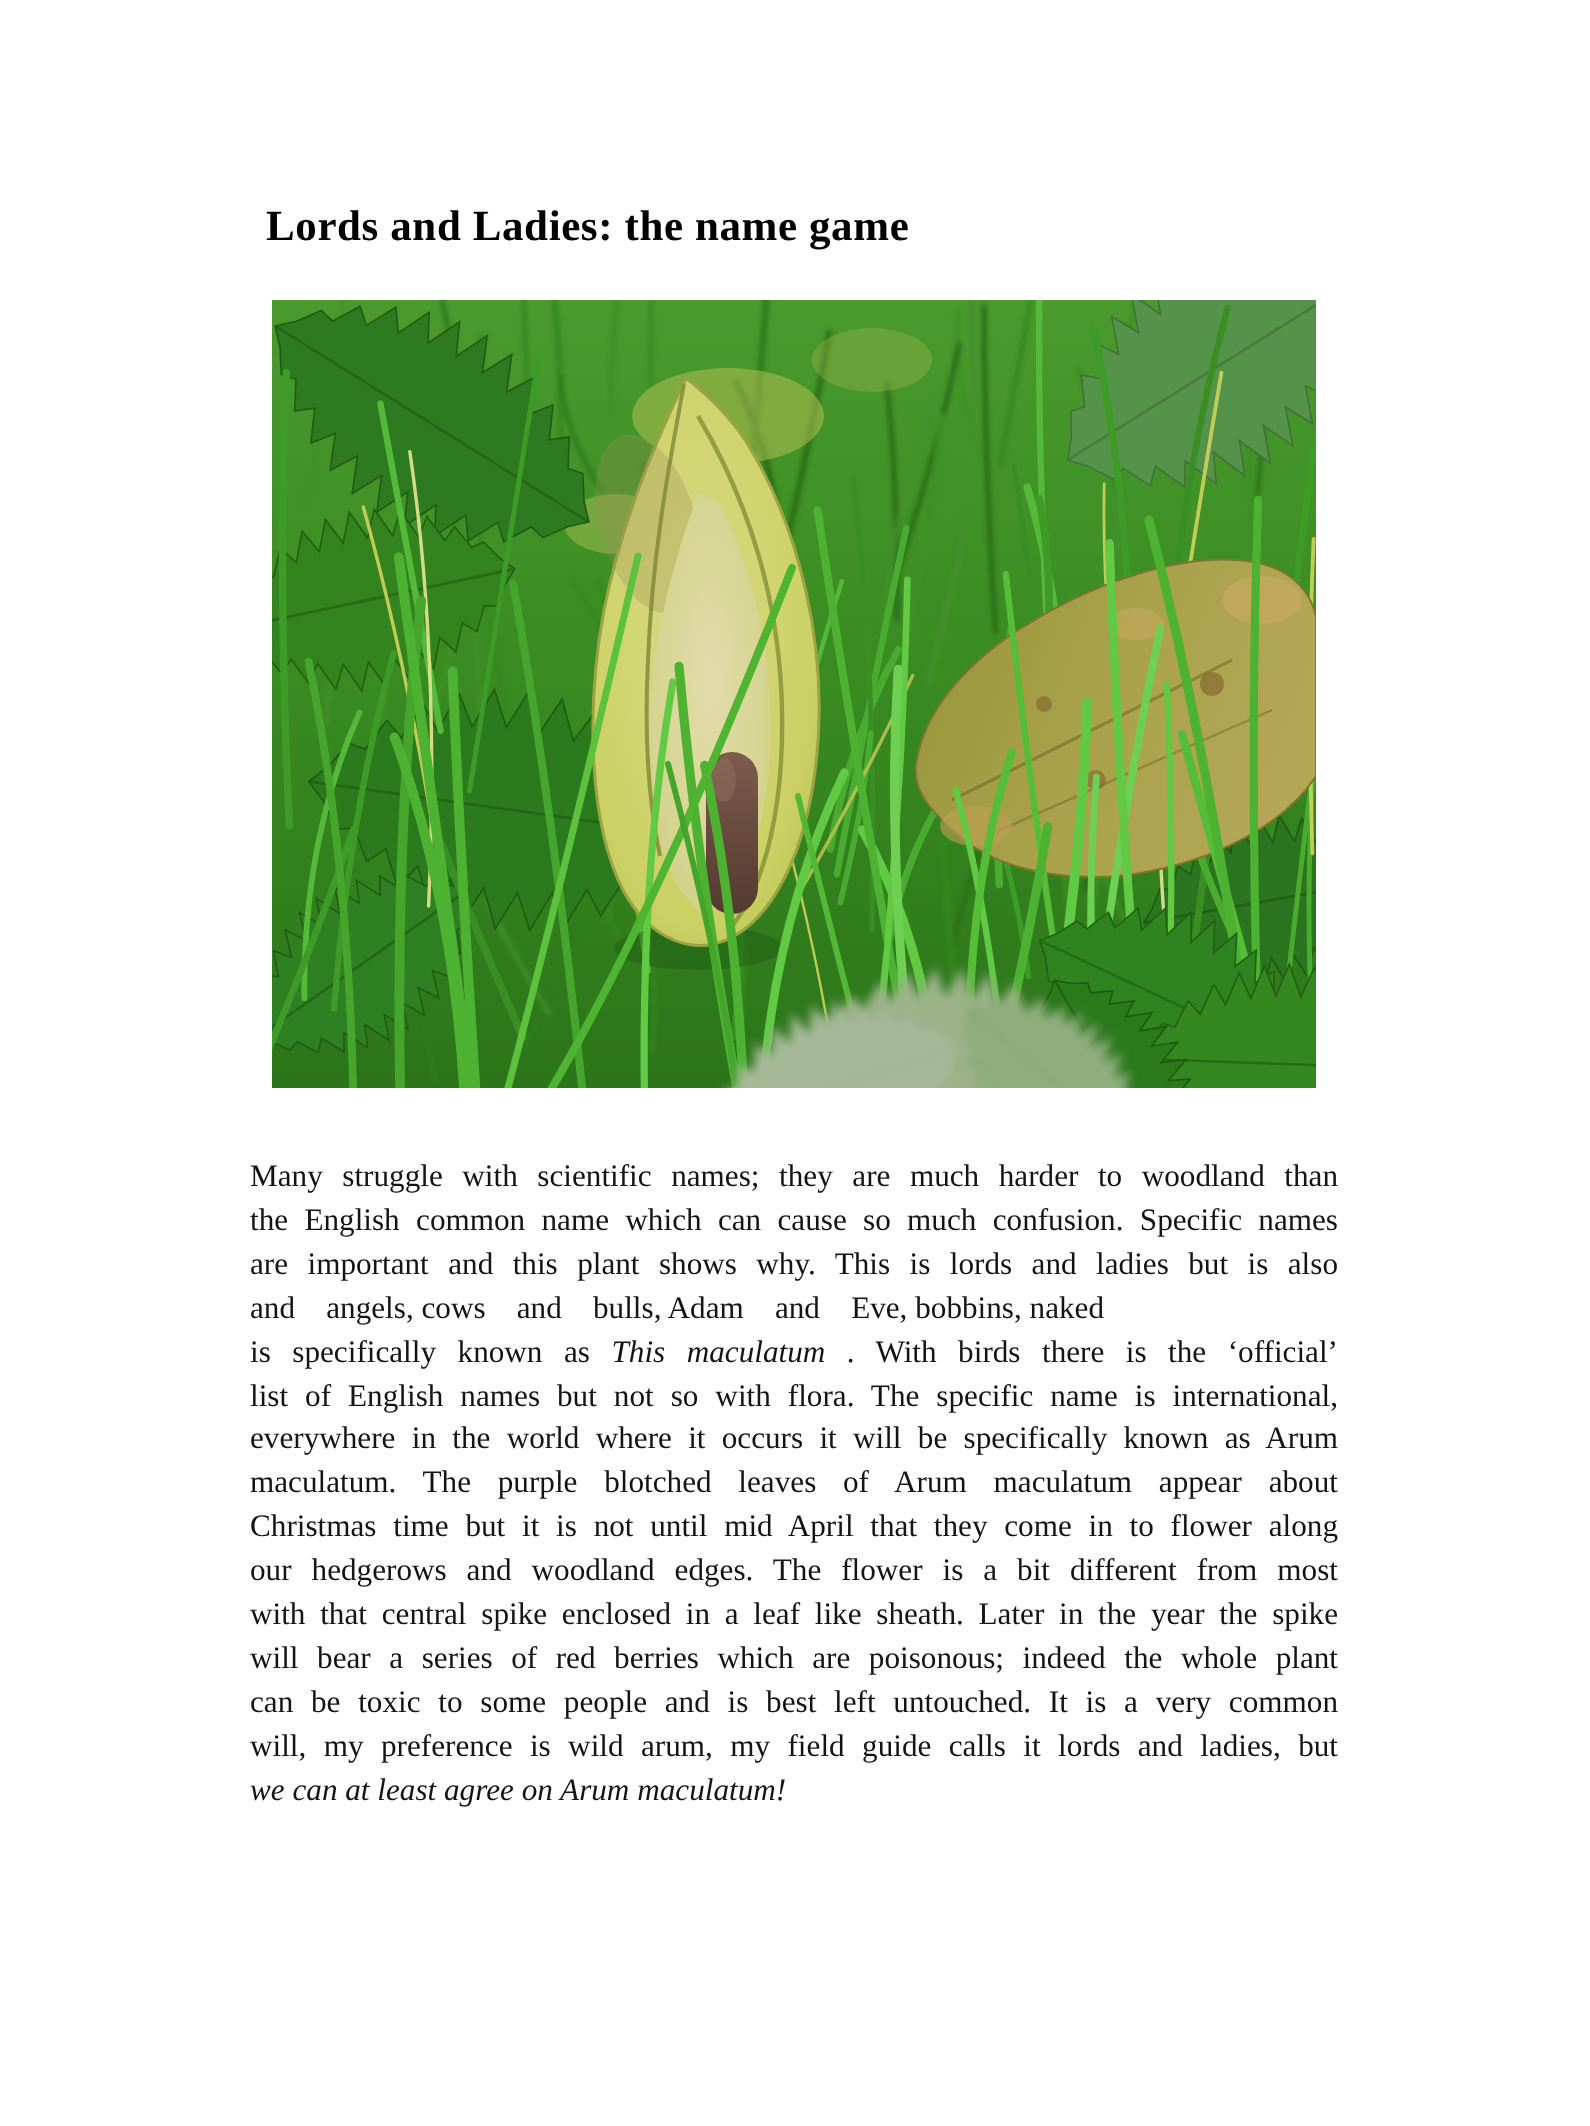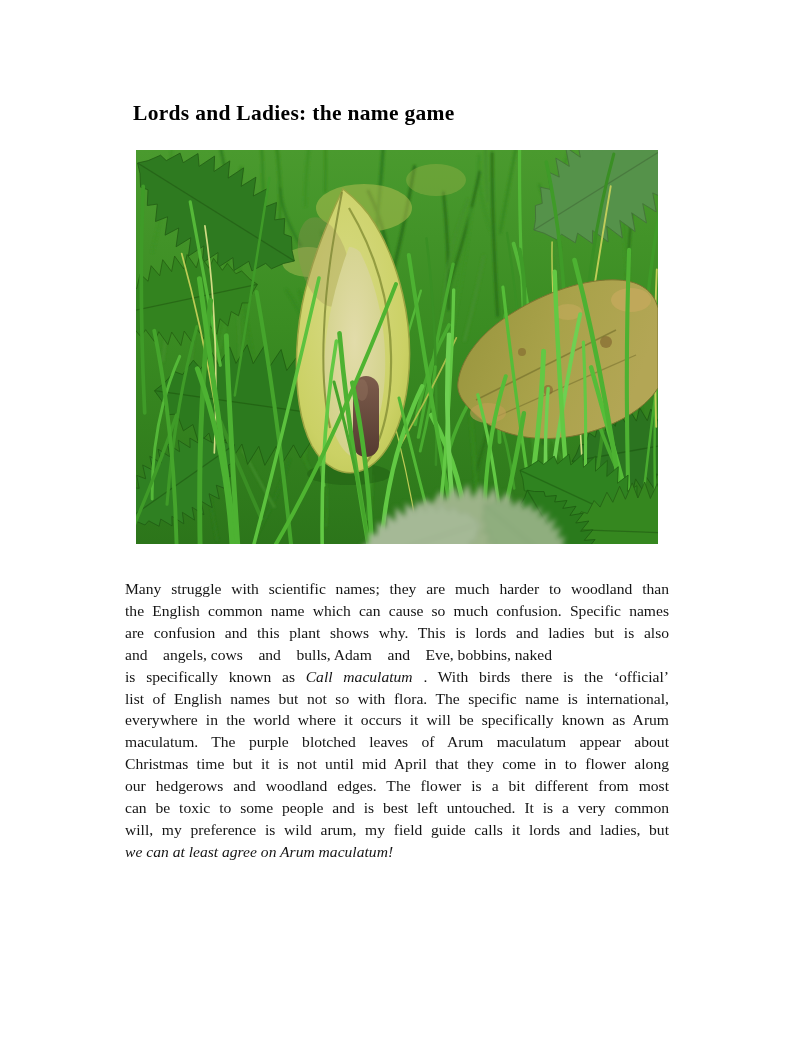--- a/index.html
+++ b/index.html
@@ -278,28 +278,30 @@
           <path d="M344.8,372.9 L221.2,413.1" stroke="#93a885" stroke-width="1.3" fill="none" opacity="0.7"></path>
           <path d="M432.1,425.4 L425.2,426.5 L416.7,429.5 L413.9,425.6 L404.3,430.0 L403.7,423.5 L393.2,428.9 L394.3,420.5 L383.3,426.5 L385.7,416.5 L374.5,422.8 L377.9,411.6 L366.9,417.6 L370.9,405.7 L360.4,411.0 L364.6,398.8 L355.2,403.0 L359.2,391.0 L351.1,393.6 L354.6,382.3 L348.2,382.8 L350.7,372.6 L346.5,370.5 L348.0,361.7 L347.9,354.6 L354.8,353.5 L363.3,350.5 L366.1,354.4 L375.7,350.0 L376.3,356.5 L386.8,351.1 L385.7,359.5 L396.7,353.5 L394.3,363.5 L405.5,357.2 L402.1,368.4 L413.1,362.4 L409.1,374.3 L419.6,369.0 L415.4,381.2 L424.8,377.0 L420.8,389.0 L428.9,386.4 L425.4,397.7 L431.8,397.2 L429.3,407.4 L433.5,409.5 L432.0,418.3 Z" fill="#8fae7e" stroke="#7f9e70" stroke-width="0.8"></path>
           <path d="M432.1,425.4 L347.9,354.6" stroke="#7f9e70" stroke-width="1.3" fill="none" opacity="0.7"></path>
         </g>
     </svg>
   </div>
 
   <div class="bodytext">
       <div class="line"><span>Many struggle with scientific names; they are much harder to woodland than</span></div>
       <div class="line"><span>the English common name which can cause so much confusion. Specific names</span></div>
-      <div class="line"><span>are confusion and this plant shows why. This is lords and ladies but is also</span></div>
+      <div class="line"><span>are important and this plant shows why. This is lords and ladies but is also</span></div>
       <div class="line loose"><span>and    angels, cows    and    bulls, Adam    and    Eve, bobbins, naked</span></div>
-      <div class="line"><span>is specifically known as </span><i>Call maculatum</i><span> .  With birds there is the ‘official’</span></div>
+      <div class="line"><span>is specifically known as </span><i>This maculatum</i><span> .  With birds there is the ‘official’</span></div>
       <div class="line"><span>list of English names but not so with flora. The specific name is international,</span></div>
       <div class="line"><span>everywhere in the world where it occurs it will be specifically known as Arum</span></div>
       <div class="line"><span>maculatum. The purple blotched leaves of Arum maculatum appear about</span></div>
       <div class="line"><span>Christmas time but it is not until mid April that they come in to flower along</span></div>
       <div class="line"><span>our hedgerows and woodland edges. The flower is a bit different from most</span></div>
+      <div class="line"><span>with that central spike enclosed in a leaf like sheath. Later in the year the spike</span></div>
+      <div class="line"><span>will bear a series of red berries which are poisonous; indeed the whole plant</span></div>
       <div class="line"><span>can be toxic to some people and is best left untouched. It is a very common</span></div>
       <div class="line"><span>will, my preference is wild arum, my field guide calls it lords and ladies, but</span></div>
       <div class="line end"><span>we can at least agree on Arum maculatum!</span></div>
     </div>
 
   <div class="pagenum">68</div>
 
 </div>
 
 </body></html>

